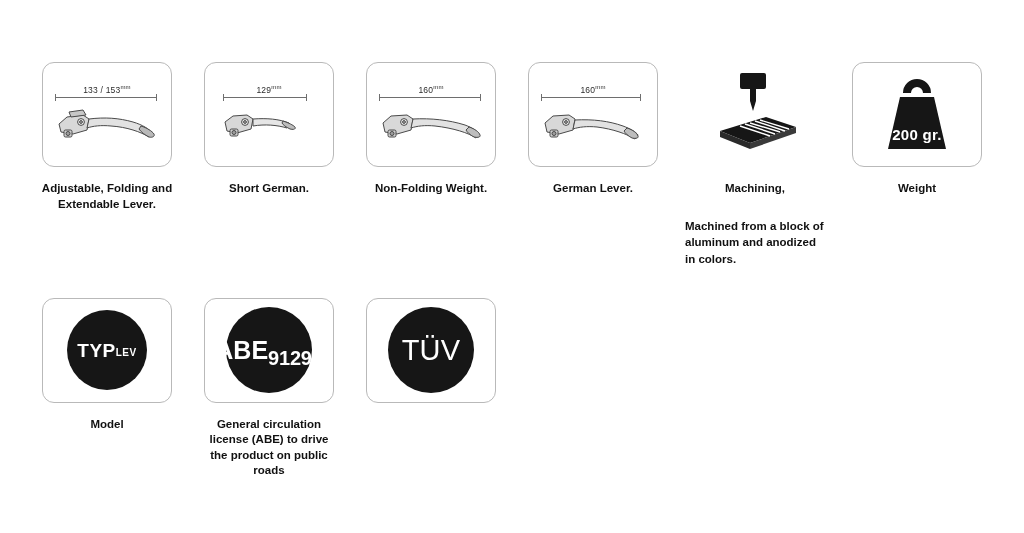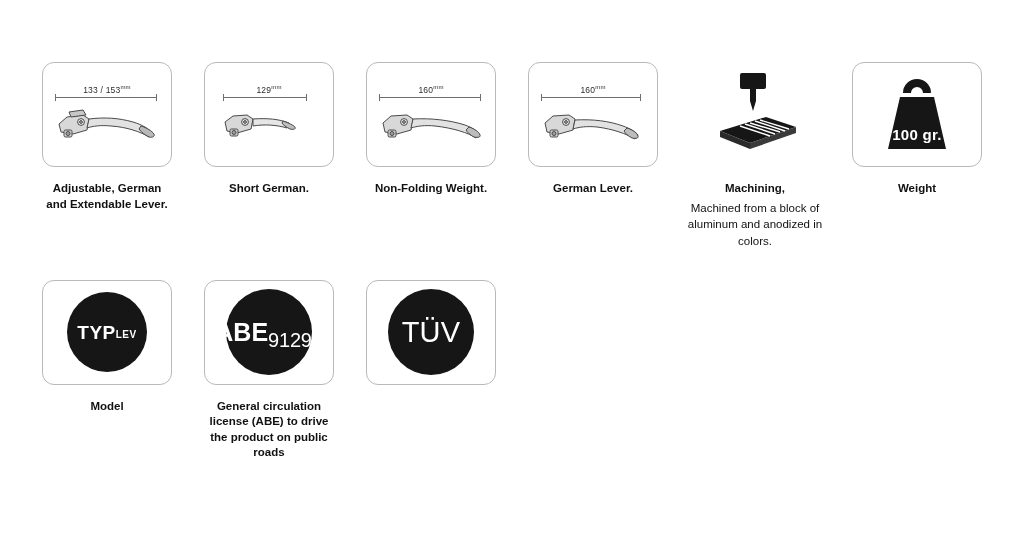--- a/index.html
+++ b/index.html
@@ -58,25 +58,25 @@
   .caption {
     margin-top: 14px;
     font-size: 11.5px;
     font-weight: bold;
     line-height: 1.35;
     text-align: center;
     width: 132px;
     color: #111;
   }
   .subcaption {
-    margin-top: 3px;
+    margin-top: 21px;
     font-size: 11.5px;
-    font-weight: normal;
+    font-weight: bold;
     line-height: 1.45;
-    text-align: center;
+    text-align: left;
     width: 140px;
     color: #111;
   }
 
   
   .lever-wrap {
     position: relative;
     width: 120px;
     height: 90px;
   }
@@ -131,21 +131,21 @@
     display: flex;
     flex-direction: row;
     align-items: center;
     justify-content: center;
     color: #fff;
   }
   .badge-circle.big { width: 86px; height: 86px; }
   .typ-l1 { font-size: 19px; font-weight: bold; letter-spacing: .5px; line-height: 1; }
   .typ-l2 { font-size: 10px; font-weight: bold; letter-spacing: .5px; line-height: 1; margin-top: 5px; }
   .abe-l1 { font-size: 25px; font-weight: bold; letter-spacing: 0px; line-height: 1; }
-  .abe-l2 { font-size: 20px; font-weight: normal; letter-spacing: -.2px; line-height: 1; margin-top: 16px; }
+  .abe-l2 { font-size: 20px; font-weight: bold; letter-spacing: -.2px; line-height: 1; margin-top: 16px; }
   .tuv-l1 { font-size: 29px; font-weight: normal; letter-spacing: .2px; line-height: 1; }
 </style>
 </head>
 <body>
 
 <div class="sheet">
   <div class="grid">
 
     <div class="row">
 
@@ -163,21 +163,21 @@
                 <rect x="11" y="24" width="8" height="7" rx="1.5" fill="#cfcfcf"></rect>
                 <circle cx="15" cy="27.5" r="2" fill="#9e9e9e"></circle>
                 <circle cx="28" cy="16" r="3.4" fill="#efefef"></circle>
                 <circle cx="28" cy="16" r="1.4" fill="#a9a9a9"></circle>
                 <path d="M36 13 C52 11, 66 12, 80 16 C90 19, 96 23, 99 27 L96 31 C88 26, 74 21, 58 20 C48 19, 40 20, 34 22 Z" fill="#e2e2e2"></path>
                 <path d="M88 20 C94 22, 99 25, 101 28 C102 30, 100 32, 96 31 C92 29, 88 26, 86 23 Z" fill="#b9b9b9"></path>
               </g>
             </svg>
           </div>
         </div>
-        <div class="caption">Adjustable, German and Extendable Lever.</div>
+        <div class="caption">Adjustable, Folding and Extendable Lever.</div>
       </div>
 
       <div class="cell">
         <div class="card">
           <div class="lever-wrap">
             <div class="dim">
               <span>129</span><span class="mm">mm</span>
             </div>
             <div class="dimline" style="left:14px; right:22px;"></div>
             <svg class="lever" width="108" height="44" viewBox="0 0 108 44">
@@ -270,21 +270,21 @@
 
       <div class="cell">
         <div class="card">
           <div style="position:relative;width:110px;height:92px;">
             <svg width="110" height="92" viewBox="0 0 110 92">
               <g fill="#161616">
                 <path d="M55 10 a14 14 0 0 1 14 14 h-8 a6 6 0 0 0 -12 0 h-8 a14 14 0 0 1 14 -14 z"></path>
                 <path d="M38 28 h34 l12 52 h-58 z"></path>
               </g>
             </svg>
-            <div class="weight-text">100 gr.</div>
+            <div class="weight-text">200 gr.</div>
           </div>
         </div>
         <div class="caption">Weight</div>
       </div>
 
     </div>
 
     <div class="row row-2">
 
       <div class="cell">

